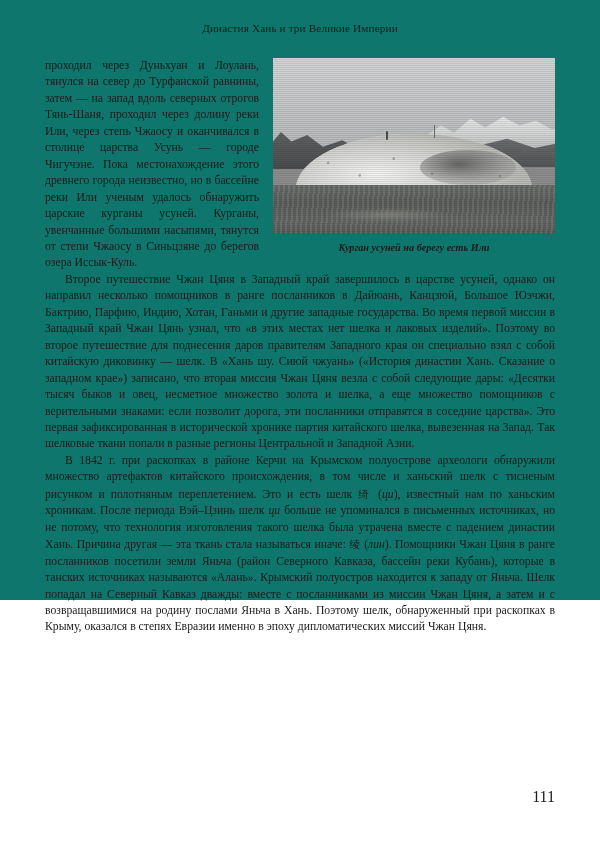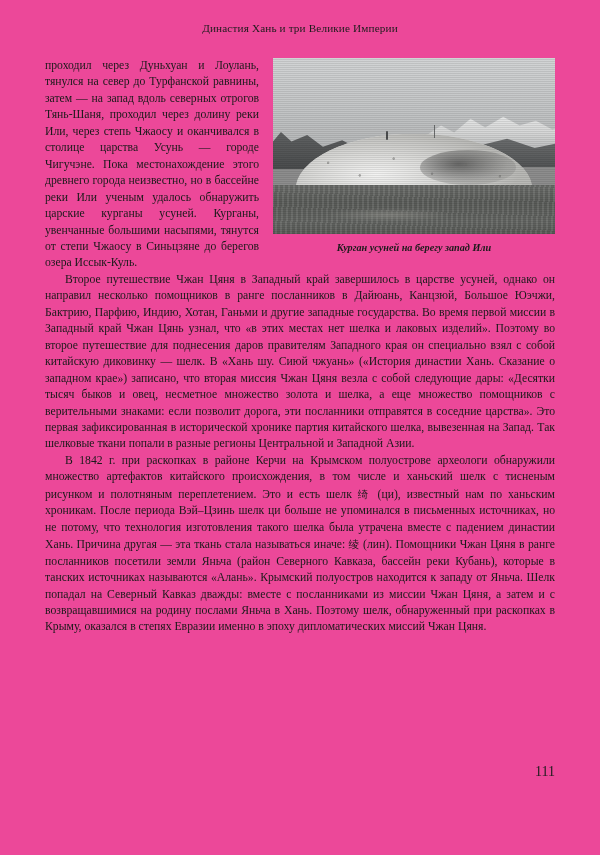--- a/index.html
+++ b/index.html
@@ -11,23 +11,23 @@
   body {
     width: 600px;
     height: 855px;
     overflow: hidden;
     font-family: "Liberation Serif", "DejaVu Serif", serif;
     color: #1a1a1a;
   }
   .page {
     position: relative;
     width: 600px;
-    height: 855px;
+    height: 600px;
     box-sizing: border-box;
-    background: #ec4899;
+    background: #0f766e;
   }
 
   
   .running-head {
     position: absolute;
     top: 22px;
     left: 45px;
     width: 510px;
     text-align: center;
     font-size: 11.2px;
@@ -196,30 +196,30 @@
     font-weight: bold;
     font-style: italic;
     line-height: 13px;
     color: #1a1a1a;
   }
 
   .cjk {
     font-family: "DejaVu Sans", sans-serif;
     font-size: 10.6px;
   }
-  .it { }
+  .it { font-style: italic; }
 
   
   .folio {
     position: absolute;
     left: 45px;
-    top: 764px;
+    top: 788px;
     width: 510px;
     text-align: right;
-    font-size: 14px;
+    font-size: 16px;
     color: #1c1c1c;
   }
 </style>
 </head>
 <body>
 
 <div class="page">
 
   <div class="running-head">Династия Хань и три Великие Империи</div>
 
@@ -233,21 +233,21 @@
         <div class="ridge-mid"></div>
         <div class="mound"></div>
         <div class="mound-shadow"></div>
         <div class="mound-speck"></div>
         <div class="figure-person"></div>
         <div class="pole"></div>
         <div class="steppe"></div>
         <div class="steppe-patch"></div>
         <div class="grain"></div>
       </div>
-      <figcaption class="caption">Курган усуней на берегу запад Или</figcaption>
+      <figcaption class="caption">Курган усуней на берегу есть Или</figcaption>
     </figure>
 
     <p>проходил через Дуньхуан и Лоулань, тянулся на север до Турфанской равнины, затем — на запад вдоль северных отрогов Тянь-Шаня, проходил через долину реки Или, через степь Чжаосу и оканчивался в столице царства Усунь — городе Чигучэне. Пока местонахождение этого древнего города неизвестно, но в бассейне реки Или ученым удалось обнаружить царские курганы усуней. Курганы, увенчанные большими насыпями, тянутся от степи Чжаосу в Синьцзяне до берегов озера Иссык-Куль.</p>
 
 
     <p class="indent">Второе путешествие Чжан Цяня в Западный край завершилось в царстве усуней, однако он направил несколько помощников в ранге посланников в Дайюань, Канцзюй, Большое Юэчжи, Бактрию, Парфию, Индию, Хотан, Ганьми и другие западные государства. Во время первой миссии в Западный край Чжан Цянь узнал, что «в этих местах нет шелка и лаковых изделий». Поэтому во второе путешествие для поднесения даров правителям Западного края он специально взял с собой китайскую диковинку — шелк. В «Хань шу. Сиюй чжуань» («История династии Хань. Сказание о западном крае») записано, что вторая миссия Чжан Цяня везла с собой следующие дары: «Десятки тысяч быков и овец, несметное множество золота и шелка, а еще множество помощников с верительными знаками: если позволит дорога, эти посланники отправятся в соседние царства». Это первая зафиксированная в исторической хронике партия китайского шелка, вывезенная на Запад. Так шелковые ткани попали в разные регионы Центральной и Западной Азии.</p>
 
     <p class="indent"><span>В 1842 г. при раскопках в районе Керчи на Крымском полуострове археологи обнаружили множество артефактов китайского происхождения, в том числе и ханьский шелк с тисненым рисунком и полотняным переплетением. Это и есть шелк </span><span class="cjk">绮</span><span> (</span><span class="it">ци</span><span>), известный нам по ханьским хроникам. После периода Вэй–Цзинь шелк </span><span class="it">ци</span><span> больше не упоминался в письменных источниках, но не потому, что технология изготовления такого шелка была утрачена вместе с падением династии Хань. Причина другая — эта ткань стала называться иначе: </span><span class="cjk">绫</span><span> (</span><span class="it">лин</span><span>). Помощники Чжан Цяня в ранге посланников посетили земли Яньча (район Северного Кавказа, бассейн реки Кубань), которые в танских источниках называются «Алань». Крымский полуостров находится к западу от Яньча. Шелк попадал на Северный Кавказ дважды: вместе с посланниками из миссии Чжан Цяня, а затем и с возвращавшимися на родину послами Яньча в Хань. Поэтому шелк, обнаруженный при раскопках в Крыму, оказался в степях Евразии именно в эпоху дипломатических миссий Чжан Цяня.</span></p>
 
   </div>

